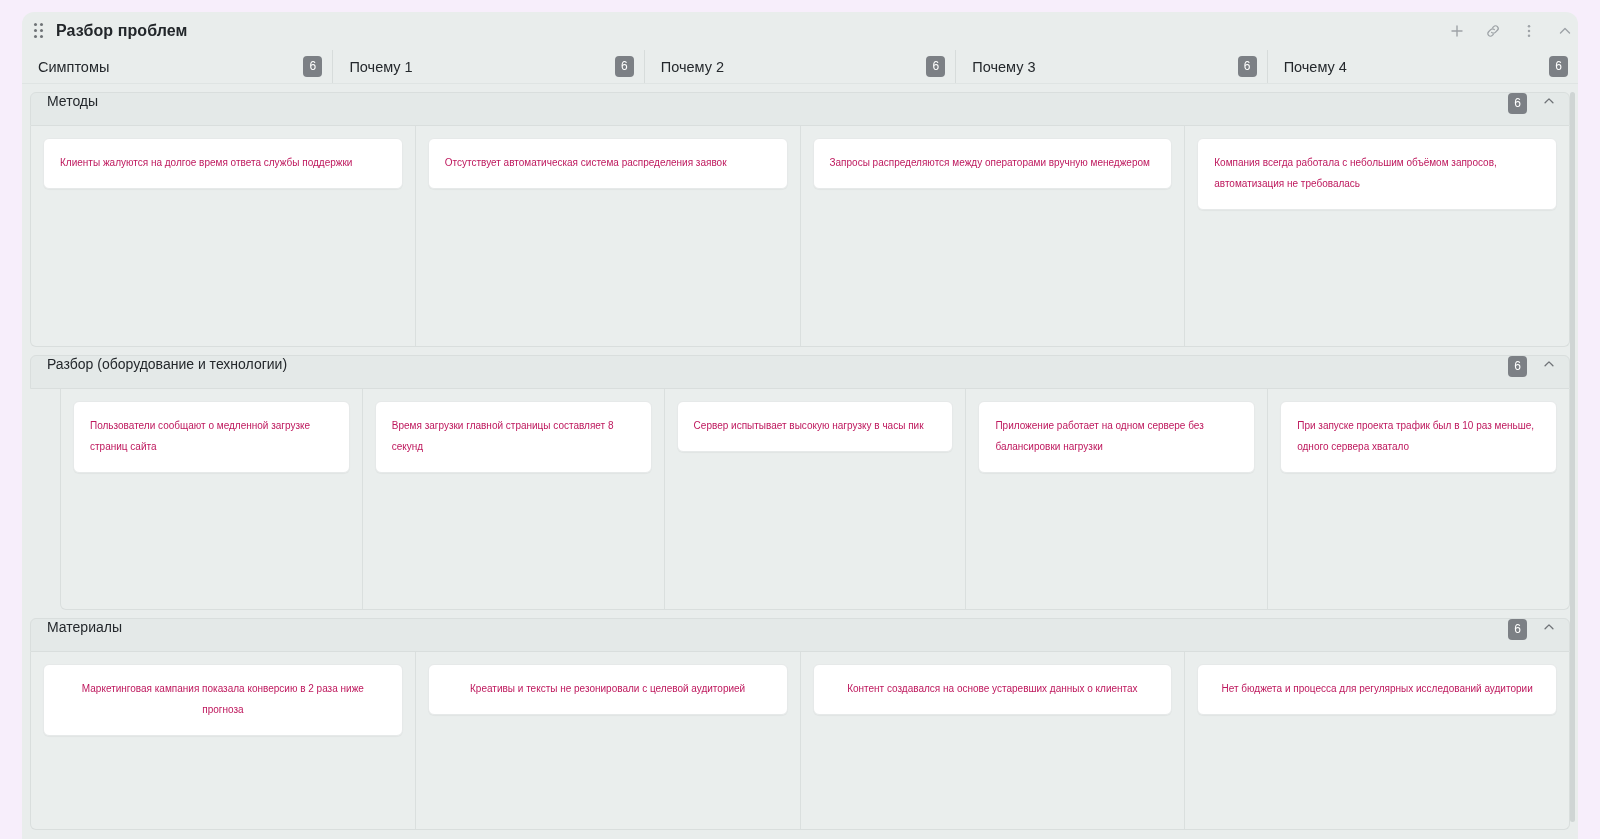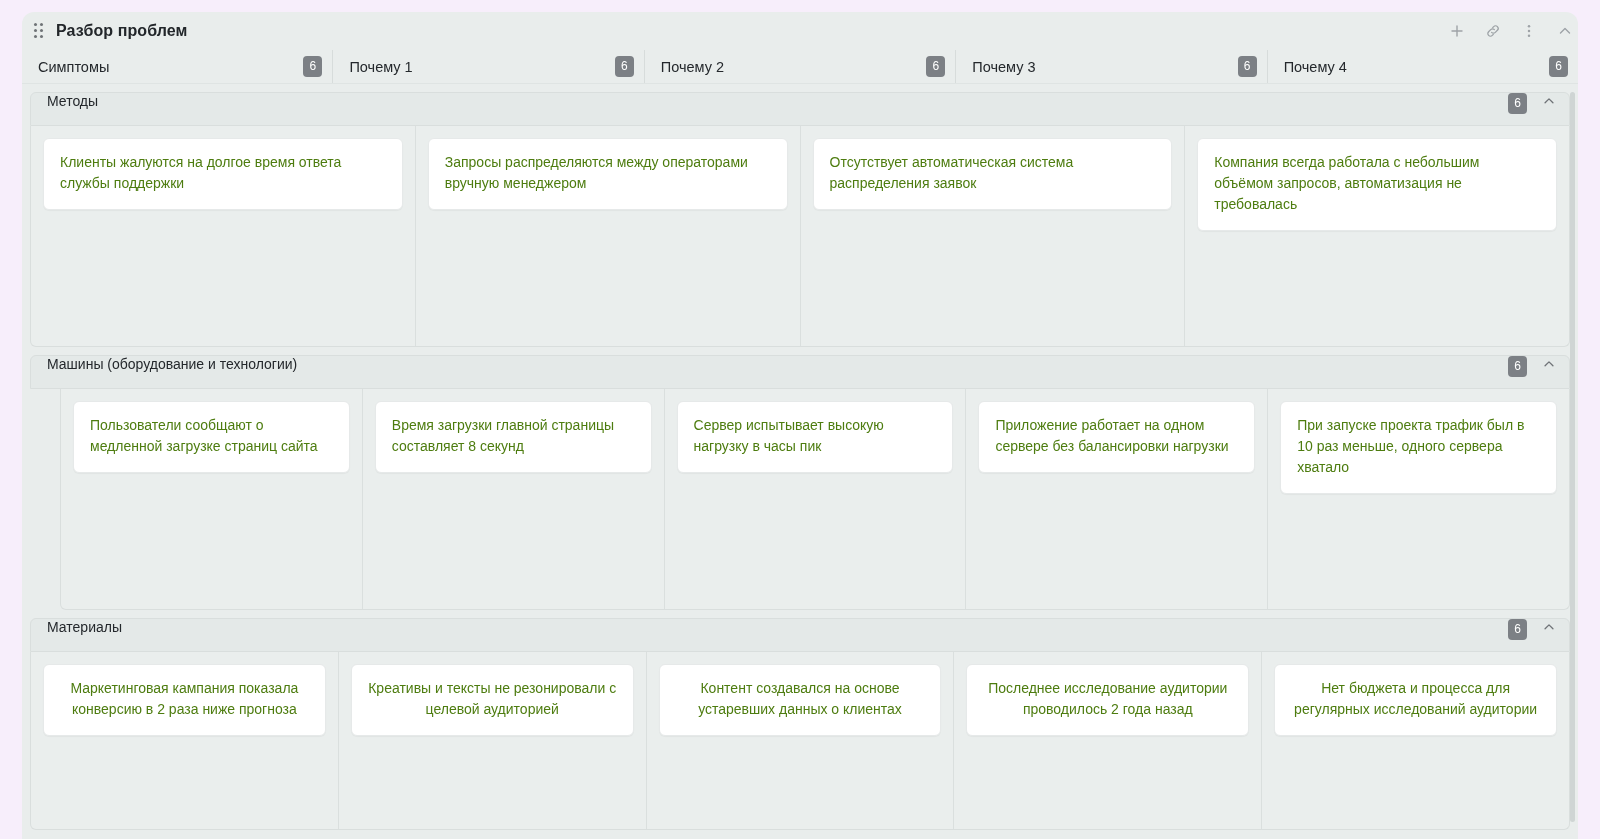--- a/index.html
+++ b/index.html
@@ -147,23 +147,23 @@
     border-left: 1px solid #dadfde;
     padding: 12px;
   }
   .lane-cell:first-child { border-left: none; }
 
   .card {
     background: #ffffff;
     border: 1px solid #e6e9e9;
     border-radius: 6px;
     padding: 13px 16px 15px 16px;
-    font-size: 14px;
+    font-size: 10px;
     line-height: 21px;
-    color: #4d7c0f;
+    color: #be185d;
     cursor: pointer;
     box-shadow: 0 1px 1px rgba(0,0,0,.04);
   }
 
   .lane-1 .lane-grid { height: 221px; }
   .lane-2 .lane-grid { height: 221px; margin-left: 30px; }
   .lane-3 .lane-grid { height: 178px; text-align: center; }
 
   
   .v-scroll {
@@ -252,34 +252,34 @@
             <svg width="14" height="14" viewBox="0 0 16 16" fill="none" stroke="currentColor" stroke-width="1.5" stroke-linecap="round" stroke-linejoin="round">
                 <path d="M3.5 10L8 5.6 12.5 10"></path>
               </svg>
           </span>
         </div>
         <div class="lane-grid">
           <div class="lane-cell">
             <div class="card">Клиенты жалуются на долгое время ответа службы поддержки</div>
           </div>
           <div class="lane-cell">
+            <div class="card">Отсутствует автоматическая система распределения заявок</div>
+          </div>
+          <div class="lane-cell">
             <div class="card">Запросы распределяются между операторами вручную менеджером</div>
-          </div>
-          <div class="lane-cell">
-            <div class="card">Отсутствует автоматическая система распределения заявок</div>
           </div>
           <div class="lane-cell">
             <div class="card">Компания всегда работала с небольшим объёмом запросов, автоматизация не требовалась</div>
           </div>
         </div>
       </div>
 
       <div class="lane lane-2">
         <div class="lane-head">
-          <span class="lane-title">Машины (оборудование и технологии)</span>
+          <span class="lane-title">Разбор (оборудование и технологии)</span>
           <span class="badge">6</span>
           <span class="lane-chevron">
             <svg width="14" height="14" viewBox="0 0 16 16" fill="none" stroke="currentColor" stroke-width="1.5" stroke-linecap="round" stroke-linejoin="round">
                 <path d="M3.5 10L8 5.6 12.5 10"></path>
               </svg>
           </span>
         </div>
         <div class="lane-grid">
           <div class="lane-cell">
             <div class="card">Пользователи сообщают о медленной загрузке страниц сайта</div>
@@ -313,23 +313,20 @@
           <div class="lane-cell">
             <div class="card">Маркетинговая кампания показала конверсию в 2 раза ниже прогноза</div>
           </div>
           <div class="lane-cell">
             <div class="card">Креативы и тексты не резонировали с целевой аудиторией</div>
           </div>
           <div class="lane-cell">
             <div class="card">Контент создавался на основе устаревших данных о клиентах</div>
           </div>
           <div class="lane-cell">
-            <div class="card">Последнее исследование аудитории проводилось 2 года назад</div>
-          </div>
-          <div class="lane-cell">
             <div class="card">Нет бюджета и процесса для регулярных исследований аудитории</div>
           </div>
         </div>
       </div>
 
     </div>
 
     <div class="v-scroll"></div>
   </div>
 </div>

